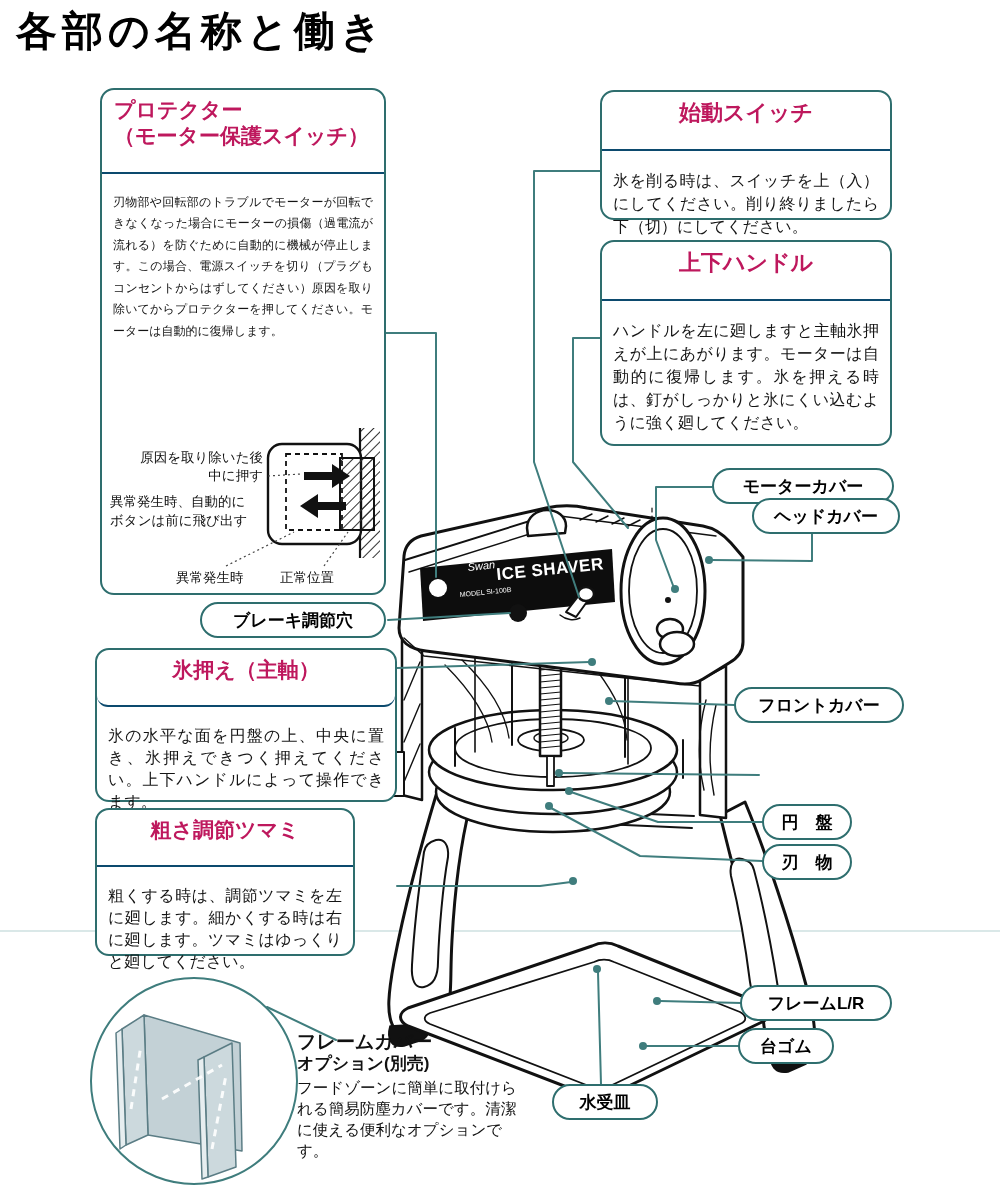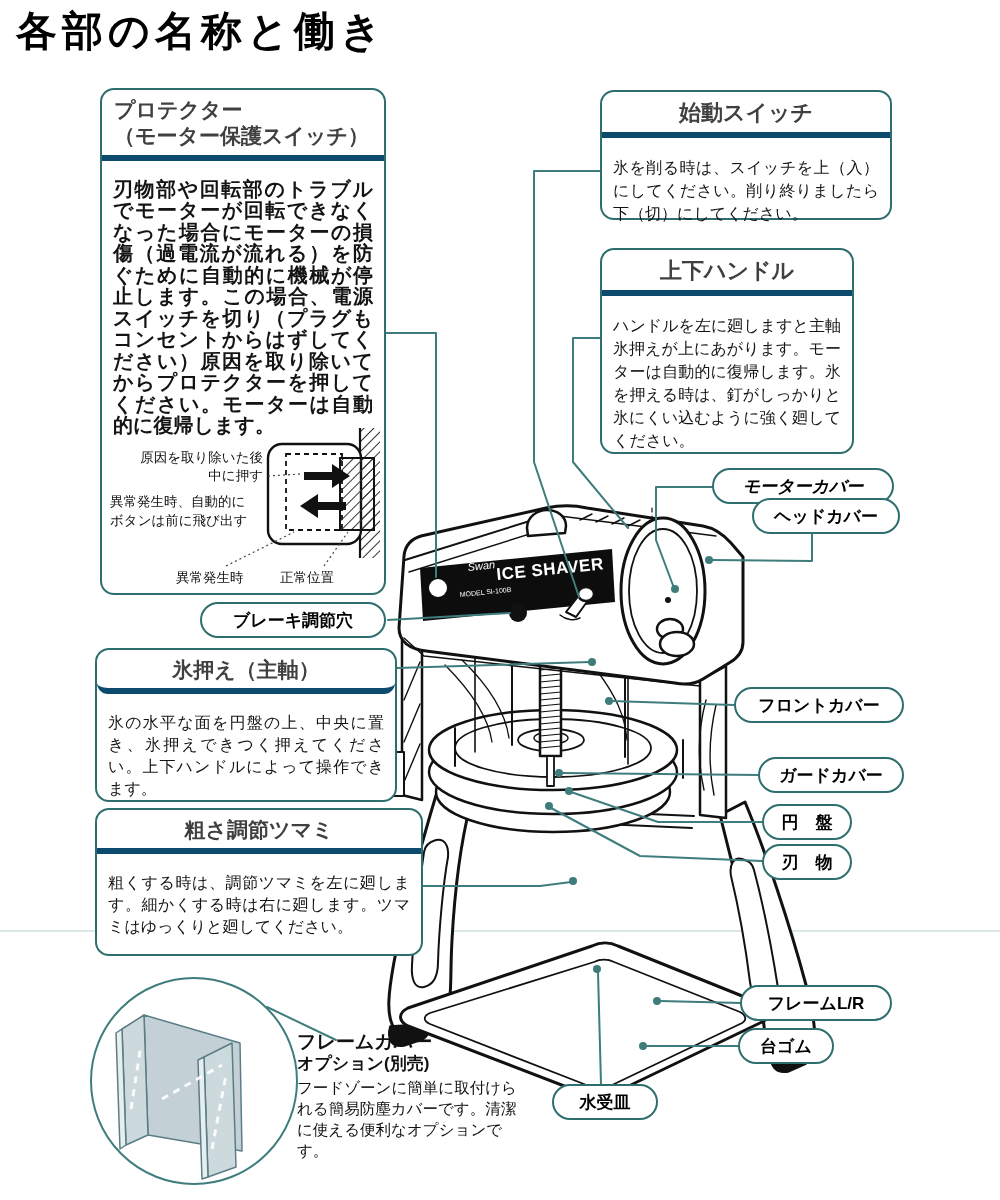--- a/index.html
+++ b/index.html
@@ -13,22 +13,22 @@
   #page-title{
     left:16px;top:4px;font-size:41px;font-weight:bold;letter-spacing:5px;color:#000;
     white-space:nowrap;
   }
   
   .cbox{
     position:absolute;background:#fff;border:2.5px solid #2e6e6e;border-radius:14px;
     box-sizing:border-box;
   }
   .cbox .cbox-title{
-    font-weight:bold;color:#404040;border-bottom:6px solid #0c4a6e;
-    padding:7px 12px 5px 12px;line-height:1.25;
+    font-weight:bold;color:#be185d;border-bottom:2px solid #0c4a6e;
+    padding:7px 12px 22px 12px;line-height:1.25;
   }
   .cbox .cbox-title.center{text-align:center;}
   .cbox .cbox-body{
     padding:18px 11px;font-size:16px;line-height:21.5px;color:#141414;
     word-break:break-all;text-align:justify;
   }
   
   .pill{
     position:absolute;height:36px;background:#fff;border:2px solid #2e6e6e;border-radius:18px;
     display:flex;align-items:center;justify-content:center;
@@ -176,21 +176,21 @@
     </g>
   </svg>
 
   <div class="abs" id="page-title">各部の名称と働き</div>
 
   <div class="cbox" style="left:100px;top:88px;width:286px;height:507px;">
     <div class="cbox-title" style="font-size:21px;">
       <div>プロテクター</div>
       <div>（モーター保護スイッチ）</div>
     </div>
-    <div class="cbox-body" style="font-size:20px;line-height:21.5px;font-weight:bold;">刃物部や回転部のトラブルでモーターが回転できなくなった場合にモーターの損傷（過電流が流れる）を防ぐために自動的に機械が停止します。この場合、電源スイッチを切り（プラグもコンセントからはずしてください）原因を取り除いてからプロテクターを押してください。モーターは自動的に復帰します。</div>
+    <div class="cbox-body" style="font-size:12px;line-height:21.5px;">刃物部や回転部のトラブルでモーターが回転できなくなった場合にモーターの損傷（過電流が流れる）を防ぐために自動的に機械が停止します。この場合、電源スイッチを切り（プラグもコンセントからはずしてください）原因を取り除いてからプロテクターを押してください。モーターは自動的に復帰します。</div>
 
     <svg class="abs" style="left:6px;top:336px;" width="272" height="165" viewBox="0 0 272 165">
       <defs>
         <pattern id="wallHatch" width="7" height="7" patternTransform="rotate(45)" patternUnits="userSpaceOnUse">
           <line x1="0" y1="0" x2="0" y2="7" stroke="#333" stroke-width="2"></line>
         </pattern>
       </defs>
       <rect x="252" y="2" width="20" height="130" fill="url(#wallHatch)"></rect>
       <line x1="252" y1="2" x2="252" y2="132" stroke="#111" stroke-width="2.2"></line>
       <rect x="160" y="18" width="93" height="100" rx="14" fill="#fff" stroke="#111" stroke-width="2.4"></rect>
@@ -210,40 +210,39 @@
         <text x="172" y="156">正常位置</text>
       </g>
     </svg>
   </div>
 
   <div class="cbox" style="left:600px;top:90px;width:292px;height:130px;">
     <div class="cbox-title center" style="font-size:22px;">始動スイッチ</div>
     <div class="cbox-body" style="font-size:16px;line-height:23px;">氷を削る時は、スイッチを上（入）にしてください。削り終りましたら下（切）にしてください。</div>
   </div>
 
-  <div class="cbox" style="left:600px;top:240px;width:254px;height:206px;margin-top:8px;">
+  <div class="cbox" style="left:600px;top:240px;width:292px;height:206px;">
     <div class="cbox-title center" style="font-size:22px;">上下ハンドル</div>
     <div class="cbox-body" style="font-size:16px;line-height:23px;">ハンドルを左に廻しますと主軸氷押えが上にあがります。モーターは自動的に復帰します。氷を押える時は、釘がしっかりと氷にくい込むように強く廻してください。</div>
   </div>
 
   <div class="cbox" style="left:95px;top:648px;width:302px;height:154px;">
     <div class="cbox-title center" style="font-size:21px;border-radius:11px;">氷押え（主軸）</div>
     <div class="cbox-body" style="font-size:16px;line-height:22px;">氷の水平な面を円盤の上、中央に置き、氷押えできつく押えてください。上下ハンドルによって操作できます。</div>
   </div>
 
-  <div class="cbox" style="left:95px;top:808px;width:328px;height:148px;">
+  <div class="cbox" style="left:95px;top:808px;width:260px;height:148px;">
     <div class="cbox-title center" style="font-size:21px;">粗さ調節ツマミ</div>
     <div class="cbox-body" style="font-size:16px;line-height:22px;">粗くする時は、調節ツマミを左に廻します。細かくする時は右に廻します。ツマミはゆっくりと廻してください。</div>
   </div>
 
   <div class="pill" style="left:200px;top:602px;width:186px;">ブレーキ調節穴</div>
-  <div class="pill" style="left:712px;top:468px;width:182px;font-style:italic;">モーターカバー</div>
+  <div class="pill" style="left:712px;top:468px;width:182px;">モーターカバー</div>
   <div class="pill" style="left:752px;top:498px;width:148px;">ヘッドカバー</div>
   <div class="pill" style="left:734px;top:687px;width:170px;">フロントカバー</div>
-  <div class="pill" style="left:758px;top:757px;width:146px;">ガードカバー</div>
   <div class="pill" style="left:762px;top:804px;width:90px;">円　盤</div>
   <div class="pill" style="left:762px;top:844px;width:90px;">刃　物</div>
   <div class="pill" style="left:740px;top:985px;width:152px;">フレームL/R</div>
   <div class="pill" style="left:738px;top:1028px;width:96px;">台ゴム</div>
   <div class="pill" style="left:552px;top:1084px;width:106px;">水受皿</div>
 
   <div class="abs" id="frame-cover-circle">
     <svg width="203" height="203" viewBox="0 0 203 203">
       <g stroke="#5b7d85" stroke-width="1.5" stroke-linejoin="round">
         <polygon points="52,36 148,64 150,172 56,156" fill="#c3d1d6"></polygon>

